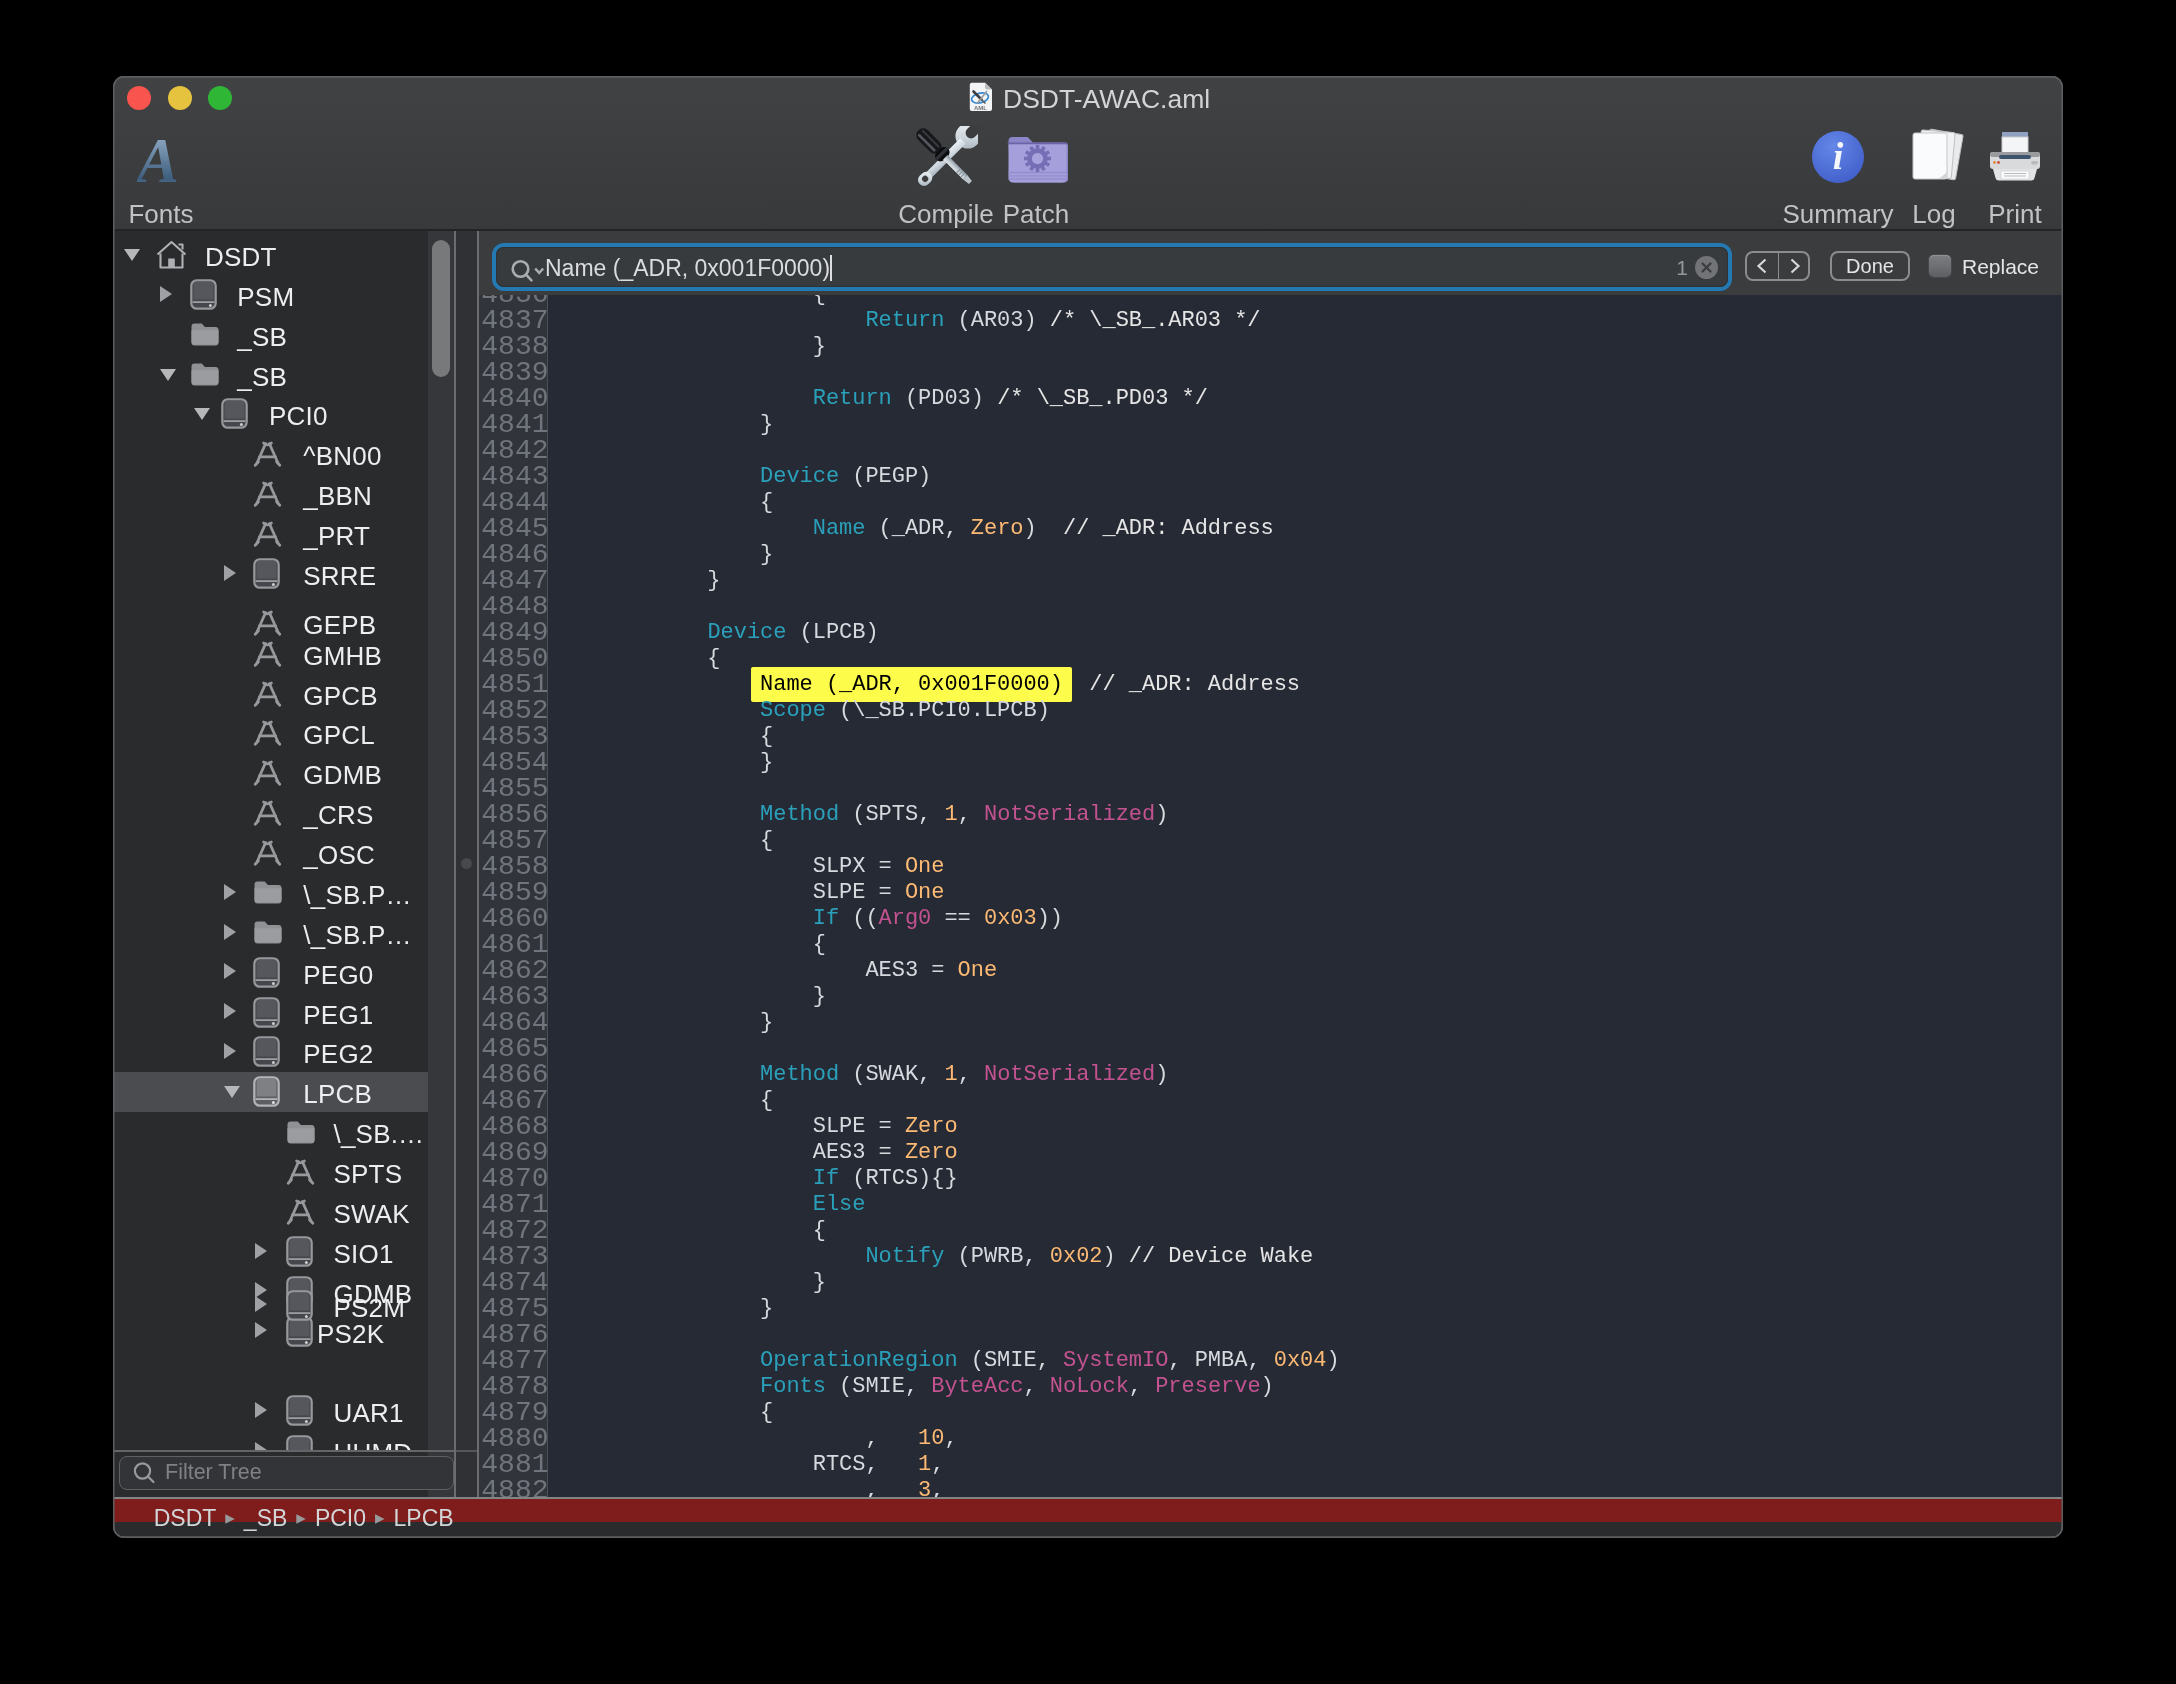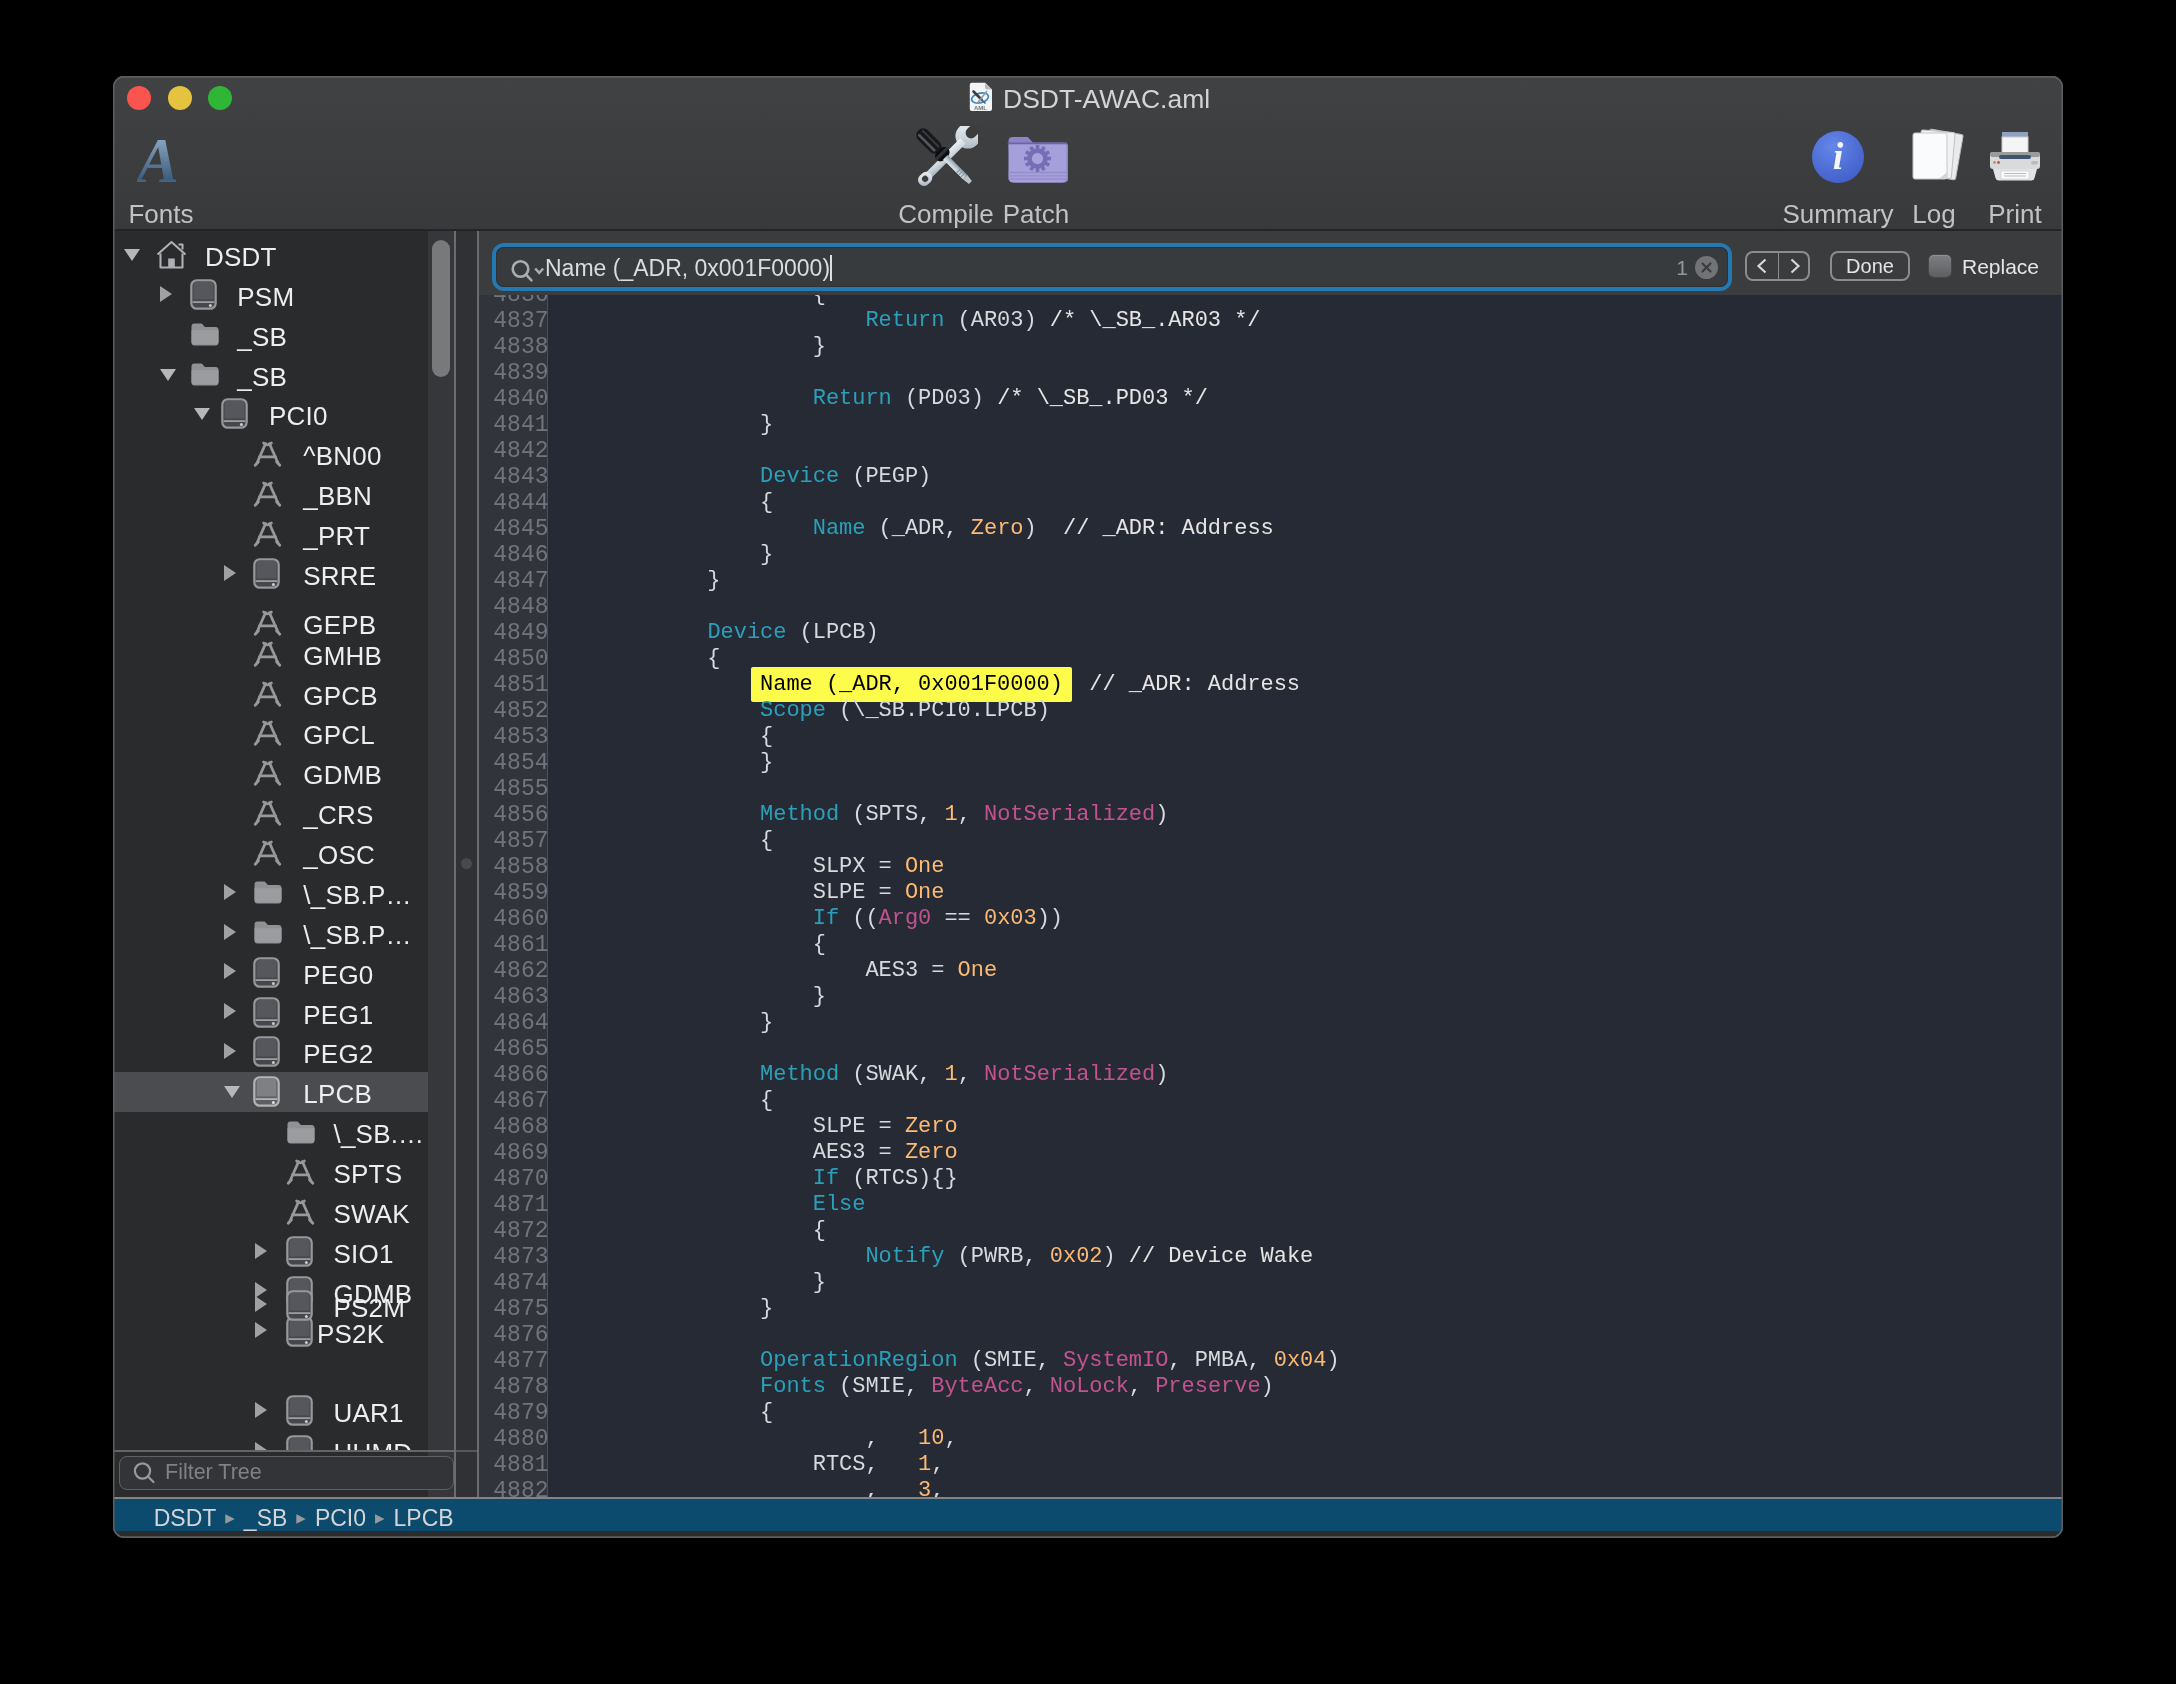--- a/index.html
+++ b/index.html
@@ -45,29 +45,29 @@
 .seg .mid { position:absolute; left:50%; top:0; width:1.6px; height:100%; background:#8a8c8e; }
 .seg svg { position:absolute; top:4px; }
 .done { position:absolute; left:1351px; top:19.5px; width:80px; height:30.5px; border:2px solid #8a8c8e; border-radius:8px;
   text-align:center; font-size:20px; line-height:27px; color:#e3e5e7; }
 .cb { position:absolute; left:1450px; top:23.5px; width:22px; height:22px; border-radius:5px;
   background:linear-gradient(#7d7f82,#5d5f62); box-shadow: inset 0 1px 0 #909294, 0 0 0 1px #454749; }
 .rlab { position:absolute; left:1483px; top:24px; font-size:21px; color:#e3e5e7; }
 .editor { position:absolute; left:366px; top:219px; width:1584px; height:1202.6px; background:#262a34; overflow:hidden; }
 .gutter { position:absolute; left:0; top:0; width:69px; height:100%; background:#31343b; border-right:1.5px solid #4b4f56; }
 .nums { position:absolute; left:0; top:-12.7px; width:69.5px; text-align:right;
-  font-family:"Liberation Mono", monospace; font-size:23px; line-height:26px; color:#70747c; }
+  font-family:"Liberation Mono", monospace; font-size:28px; line-height:26px; color:#70747c; }
 .codepre { position:absolute; left:123px; top:-12.7px; font-family:"Liberation Mono", monospace;
   font-size:22px; line-height:26px; letter-spacing:-0.032px; color:#d6d9de; white-space:pre; }
 .codepre .k { color:#2aa0ba; }
 .codepre .c { color:#e5e5e5; }
 .codepre .n { color:#fdba74; }
 .codepre .m { color:#c35290; }
 .codepre .hl { background:#fdfc4b; color:#000; padding:5px 9px; margin:0 -9px; border-radius:2px; }
-.statusbar { position:absolute; left:0; top:1421.6px; width:100%; height:34px; background:#0c4a6e;
+.statusbar { position:absolute; left:0; top:1421.6px; width:100%; height:25px; background:#7f1d1d;
   box-shadow: inset 0 2px 0 #828486; font-size:23px; color:#d3d5d7; }
 .statusbar .bc { position:absolute; left:40.7px; top:8px; }
 .statusbar .s { color:#97999b; font-size:19px; padding:0 9px; position:relative; top:-2px; }
 </style></head><body>
 <div class="window">
   <div class="toolbar">
     <div class="light" style="left:14.4px;background:#f9544e"></div>
     <div class="light" style="left:54.5px;background:#e6c33f"></div>
     <div class="light" style="left:95.1px;background:#30b637"></div>
     <span class="fontsA">A</span>

